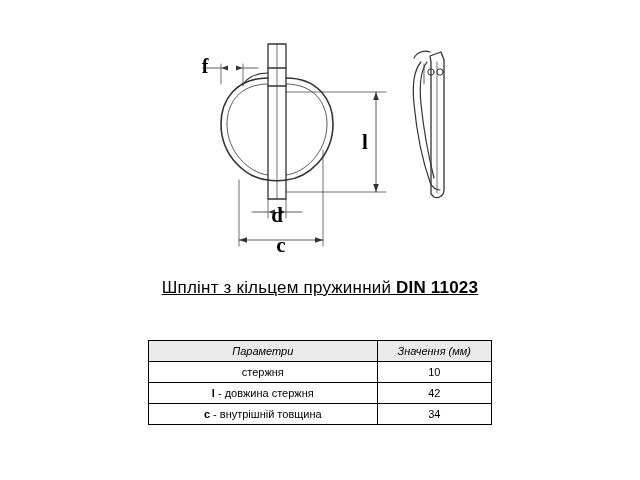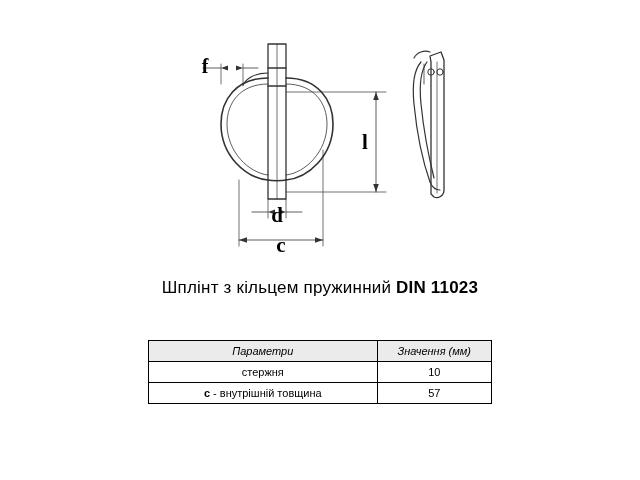--- a/index.html
+++ b/index.html
@@ -33,20 +33,21 @@
   
   #title {
     position: absolute;
     left: 0;
     top: 278px;
     width: 640px;
     text-align: center;
     font-size: 17px;
     letter-spacing: 0.2px;
     color: #000;
+    text-decoration: underline;
   }
   #title .strong {
     font-weight: bold;
   }
 
   
   #spec-table-wrap {
     position: absolute;
     left: 148px;
     top: 340px;
@@ -169,20 +170,24 @@
           <th class="c-param">Параметри</th>
           <th class="c-val">Значення (мм)</th>
         </tr>
       </thead>
       <tbody>
         <tr>
           <td class="c-param"><b></b><span>стержня</span></td>
           <td class="c-val">10</td>
         </tr>
         <tr>
+          <td class="c-param"><b>l</b><span> - довжина стержня</span></td>
+          <td class="c-val">42</td>
+        </tr>
+        <tr>
           <td class="c-param"><b>c</b><span> - внутрішній товщина</span></td>
-          <td class="c-val">57</td>
+          <td class="c-val">34</td>
         </tr>
       </tbody>
     </table>
   </div>
 
 </div>
 
 </body></html>

